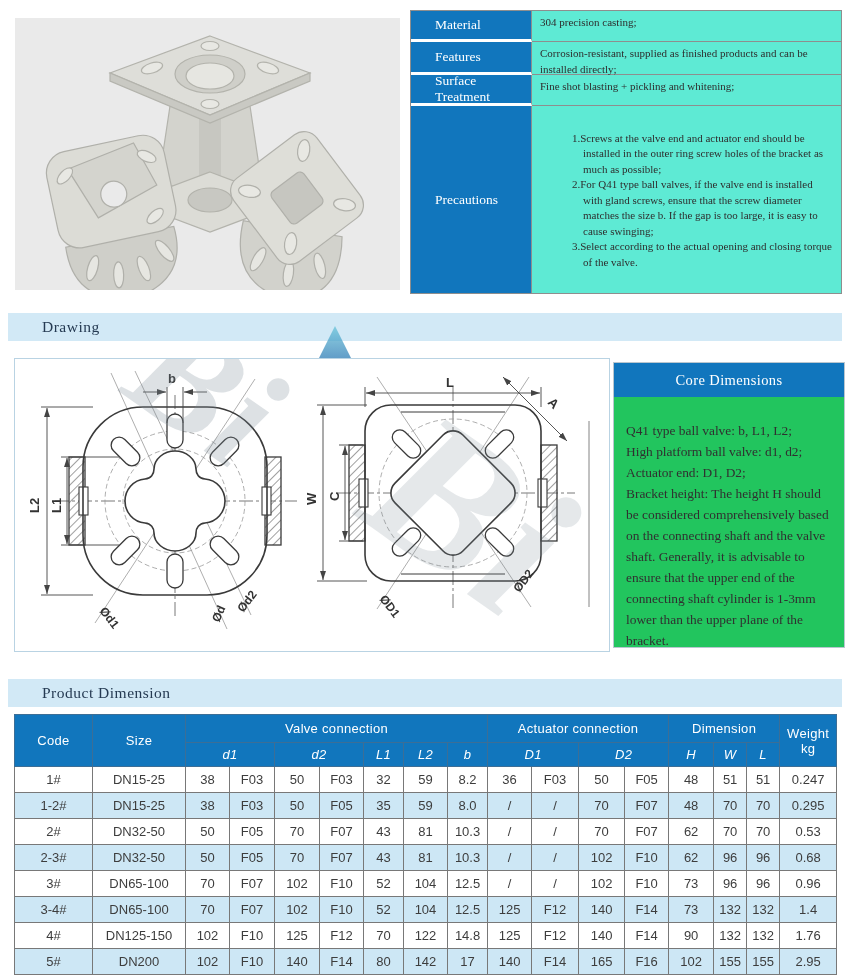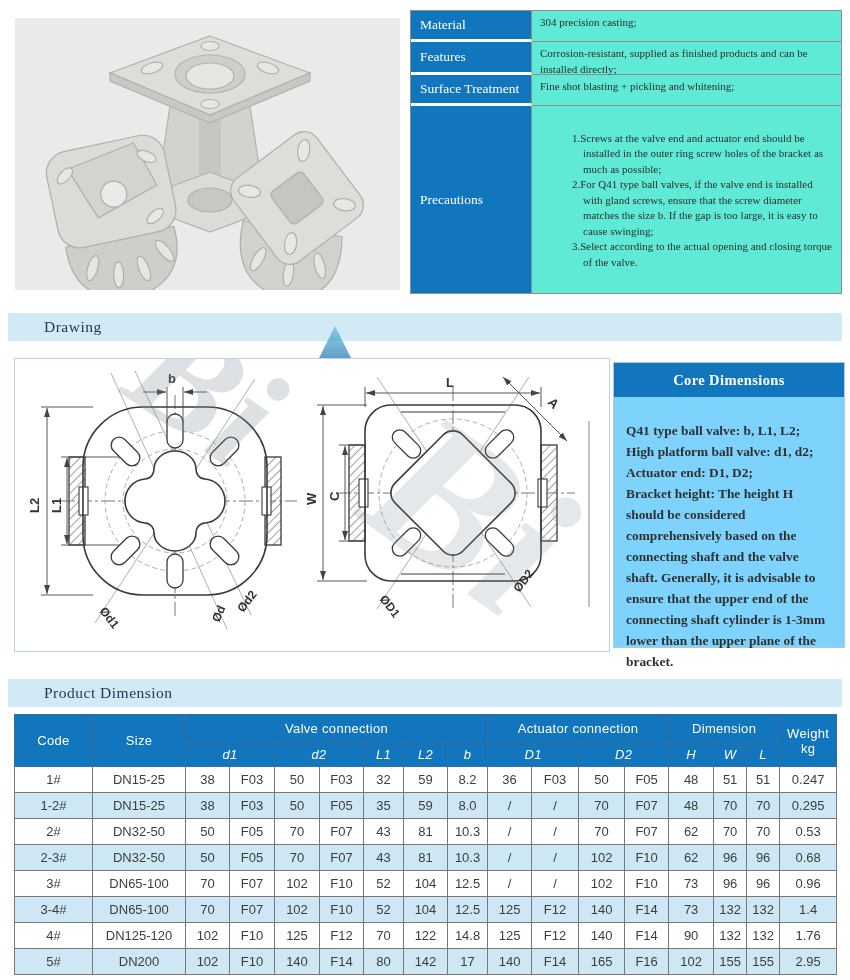--- a/index.html
+++ b/index.html
@@ -15,56 +15,56 @@
 
   
   #photo{position:absolute;left:15px;top:18px;width:385px;height:272px;background:#eaeaea;}
 
   
   #spec{position:absolute;left:410px;top:10px;width:430px;height:282px;
         display:flex;flex-direction:column;border:1px solid #8e8e8e;
         font-family:"Liberation Serif",serif;}
   .spec-row{display:flex;}
   .spec-label{width:121px;flex:0 0 121px;background:var(--blue);color:#fff;
-      font-size:13.5px;display:flex;align-items:center;padding-left:9px;box-sizing:border-box;
+      font-size:13.5px;display:flex;align-items:center;padding-left:24px;box-sizing:border-box;
       border-right:1px solid #8e8e8e;border-bottom:3px solid #fff;}
   .spec-row:last-child .spec-label{border-bottom:none;}
   .spec-value{flex:1;background:#5eead4;color:#2e2e2e;font-size:11px;line-height:15.5px;
       padding:4px 8px 2px;box-sizing:border-box;border-bottom:1px solid #8e8e8e;}
   .spec-row:last-child .spec-value{border-bottom:none;}
   .r30{height:31px;} .r32{height:33px;} .rbig{flex:1;}
   .prec-item{padding-left:11px;text-indent:-11px;}
   .spec-row.rbig .spec-value{display:flex;flex-direction:column;justify-content:center;padding-left:40px;}
 
   
   .band{position:absolute;left:8px;width:834px;height:28px;background:var(--band);
         display:flex;align-items:center;}
   .band span{font-family:"Liberation Serif",serif;font-size:15.5px;color:#253a52;
-        letter-spacing:.5px;padding-left:36px;}
+        letter-spacing:.5px;padding-left:6px;margin-left:28px;}
   #band-drawing{top:313px;}
   #band-dimension{top:679px;}
   #flame{position:absolute;left:318px;top:326px;width:34px;height:34px;opacity:.7;
         background:linear-gradient(#62c2d8,#1b6fae);
         clip-path:polygon(50% 0,100% 100%,0 100%);}
 
   
   #drawbox{position:absolute;left:14px;top:358px;width:594px;height:292px;
         border:1px solid #b9d3e3;background:#fff;overflow:hidden;}
   #drawbox svg{position:absolute;top:2px;z-index:1;}
   #left-view{left:0;}
   #right-view{left:288px;}
   .wm{position:absolute;z-index:2;font-family:"Liberation Serif",serif;font-style:italic;
       font-weight:bold;color:rgba(125,138,150,.26);pointer-events:none;transform:rotate(35deg);}
   #wm1{left:120px;top:-55px;font-size:150px;}
   #wm2{left:360px;top:40px;font-size:200px;color:rgba(125,138,150,.20);}
 
   
   #core{position:absolute;left:613px;top:362px;width:232px;height:286px;
-        border:1px solid #b9c6cf;background:#7dd3fc;box-sizing:border-box;
-        font-family:"Liberation Serif",serif;font-weight:bold;}
+        border:1px solid #b9c6cf;background:#22c55e;box-sizing:border-box;
+        font-family:"Liberation Serif",serif;}
   #core-header{height:34px;background:var(--blue);color:#fff;display:flex;
         align-items:center;justify-content:center;font-size:14.5px;letter-spacing:.4px;}
   #core-body{padding:3px 12px 0 12px;font-size:13.4px;line-height:21px;color:#303030;margin-top:20px;}
 
   
   #dimtable{position:absolute;left:14px;top:714px;width:822px;border-collapse:collapse;
         table-layout:fixed;font-size:13px;color:var(--ink);border:1px solid #555;}
   #dimtable th,#dimtable td{border:1px solid var(--tblborder);text-align:center;
         padding:0;overflow:hidden;white-space:nowrap;}
   #dimtable thead th{background:var(--blue);color:#fff;font-weight:400;
@@ -461,21 +461,21 @@
           <td>F12</td>
           <td>140</td>
           <td>F14</td>
           <td>73</td>
           <td>132</td>
           <td>132</td>
           <td>1.4</td>
         </tr>
         <tr>
           <td>4#</td>
-          <td>DN125-120</td>
+          <td>DN125-150</td>
           <td>102</td>
           <td>F10</td>
           <td>125</td>
           <td>F12</td>
           <td>70</td>
           <td>122</td>
           <td>14.8</td>
           <td>125</td>
           <td>F12</td>
           <td>140</td>

